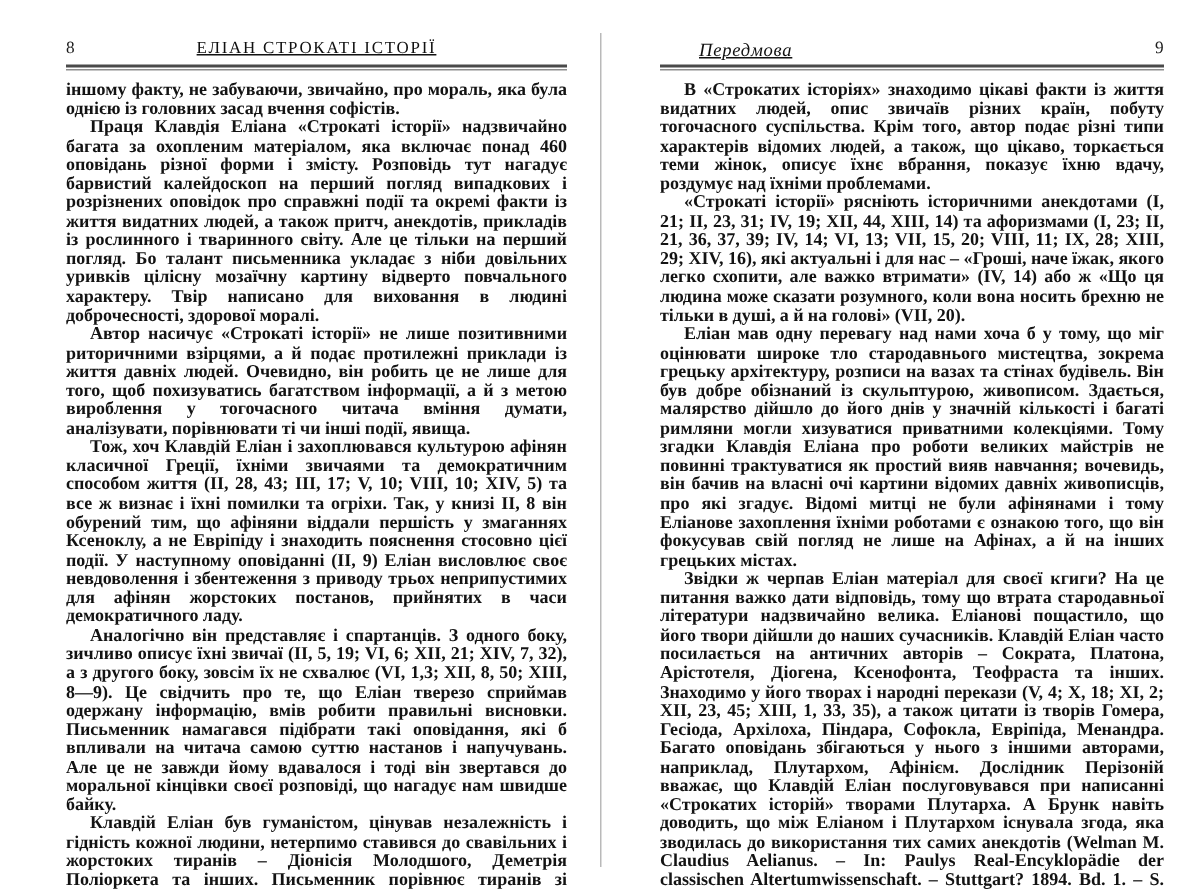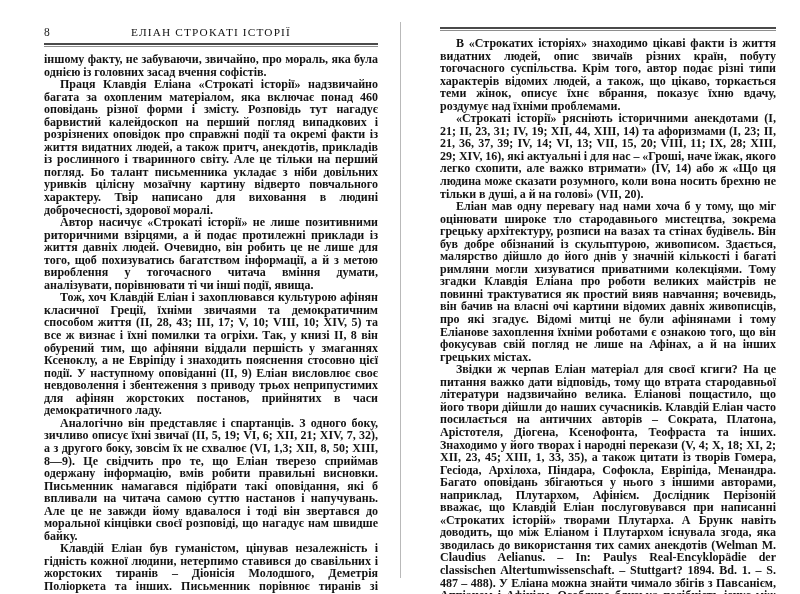--- a/index.html
+++ b/index.html
@@ -50,20 +50,21 @@
     color: #1b1b1b;
   }
   .folio-verso { left: 0; }
   .folio-recto { right: 0; }
 
   .rh-title {
     font-size: 11.3px;
     letter-spacing: 1.15px;
     white-space: nowrap;
     color: #111111;
+    text-decoration: underline;
   }
   .rh-title-caps { }
   .rh-title-italic {
     font-style: italic;
     letter-spacing: 0.5px;
     font-size: 12.4px;
   }
   .rh-recto { justify-content: flex-start; }
   .rh-recto .rh-title-italic { margin-left: 26px; }
 
@@ -122,20 +123,24 @@
       <p class="ind">Автор насичує «Строкаті історії» не лише позитивними риторичними взірцями, а й подає протилежні приклади із життя давніх людей. Очевидно, він робить це не лише для того, щоб похизуватись багатством інформації, а й з метою вироблення у тогочасного читача вміння думати, аналізувати, порівнювати ті чи інші події, явища.</p>
       <p class="ind">Тож, хоч Клавдій Еліан і захоплювався культурою афінян класичної Греції, їхніми звичаями та демократичним способом життя (II, 28, 43; III, 17; V, 10; VIII, 10; XIV, 5) та все ж  визнає і їхні помилки та огріхи. Так, у книзі II, 8 він обурений тим, що афіняни віддали першість у змаганнях Ксеноклу, а не Евріпіду і знаходить пояснення стосовно цієї події. У наступному оповіданні (II, 9) Еліан висловлює своє невдоволення і збентеження з приводу трьох неприпустимих для афінян жорстоких постанов, прийнятих в часи демократичного ладу.</p>
       <p class="ind">Аналогічно він представляє і спартанців. З одного боку, зичливо описує їхні звичаї (II, 5, 19; VI, 6; XII, 21; XIV, 7, 32), а з другого боку, зовсім їх не схвалює (VI, 1,3; XII, 8, 50; XIII, 8—9). Це свідчить про те, що Еліан тверезо сприймав одержану інформацію, вмів робити правильні висновки. Письменник намагався підібрати такі оповідання, які б впливали на читача самою суттю настанов і напучувань. Але це не завжди йому вдавалося і тоді він звертався до моральної кінцівки своєї розповіді, що нагадує нам швидше байку.</p>
       <p class="ind">Клавдій Еліан був гуманістом, цінував незалежність і гідність кожної людини, нетерпимо ставився до свавільних і жорстоких тиранів – Діонісія Молодшого, Деметрія Поліоркета та інших. Письменник порівнює тиранів зі «свиньми Езопа», які «всіх підозрюють і всього бояться» (Х,5). І в іншому оповіданні запевняє</p>
     </div>
   </div>
 
   <div class="gutter-divider"></div>
 
   <div class="page page-right">
+    <div class="running-head rh-recto">
+      <span class="rh-title rh-title-italic">Передмова</span>
+      <span class="folio folio-recto">9</span>
+    </div>
     <div class="head-rule"></div>
     <div class="textblock">
       <p class="ind">В «Строкатих історіях» знаходимо цікаві факти із життя видатних людей, опис звичаїв різних країн, побуту тогочасного суспільства. Крім того, автор подає різні типи характерів відомих людей, а також, що цікаво, торкається теми жінок, описує їхнє вбрання, показує їхню вдачу, роздумує над їхніми проблемами.</p>
       <p class="ind">«Строкаті історії» рясніють історичними анекдотами (I, 21; II, 23, 31; IV, 19; XII, 44, XIII, 14) та афоризмами (I, 23; II, 21, 36, 37, 39; IV, 14; VI, 13; VII, 15, 20; VIII, 11; IX, 28; XIII, 29; XIV, 16), які актуальні і для нас  – «Гроші, наче їжак, якого легко схопити, але важко втримати» (IV, 14) або ж «Що ця людина може сказати розумного, коли вона носить брехню не тільки в душі, а й на голові» (VII, 20).</p>
       <p class="ind">Еліан мав одну перевагу над нами хоча б у тому, що міг оцінювати широке тло стародавнього мистецтва, зокрема грецьку архітектуру, розписи на вазах та стінах будівель. Він був добре обізнаний із скульптурою, живописом. Здається, малярство дійшло до його днів у значній кількості і багаті римляни могли хизуватися приватними колекціями. Тому згадки Клавдія Еліана про роботи великих майстрів не повинні трактуватися як простий вияв навчання; вочевидь, він бачив на власні очі картини відомих давніх живописців, про які згадує. Відомі митці не були афінянами і тому Еліанове захоплення їхніми роботами є ознакою того, що він фокусував свій погляд не лише на Афінах, а й на інших грецьких містах.</p>
       <p class="ind">Звідки ж черпав Еліан матеріал для своєї кгиги? На це питання важко дати відповідь, тому що втрата стародавньої літератури надзвичайно велика. Еліанові пощастило, що його твори дійшли до наших сучасників. Клавдій Еліан часто посилається на античних авторів – Сократа, Платона, Арістотеля, Діогена, Ксенофонта, Теофраста та інших. Знаходимо у його творах і народні перекази (V, 4; X, 18; XI, 2; XII, 23, 45; XIII, 1, 33, 35), а також цитати із творів Гомера, Гесіода, Архілоха, Піндара, Софокла, Евріпіда, Менандра. Багато оповідань збігаються у нього з іншими авторами, наприклад, Плутархом, Афінієм. Дослідник Перізоній вважає, що Клавдій Еліан послуговувався при написанні «Строкатих історій» творами Плутарха. А Брунк навіть доводить, що між Еліаном і Плутархом існувала згода, яка зводилась до використання тих самих анекдотів (Welman M. Claudius Aelianus.  – In: Paulys Real-Encyklopädie der classischen Altertumwissenschaft. – Stuttgart? 1894. Bd. 1. – S. 487 – 488). У Еліана можна знайти чимало збігів з Павсанієм, Аппіаном і Афінієм. Особливо близька подібність існує між Еліаном і Афінієм.</p>
     </div>
   </div>
 
 </div>

